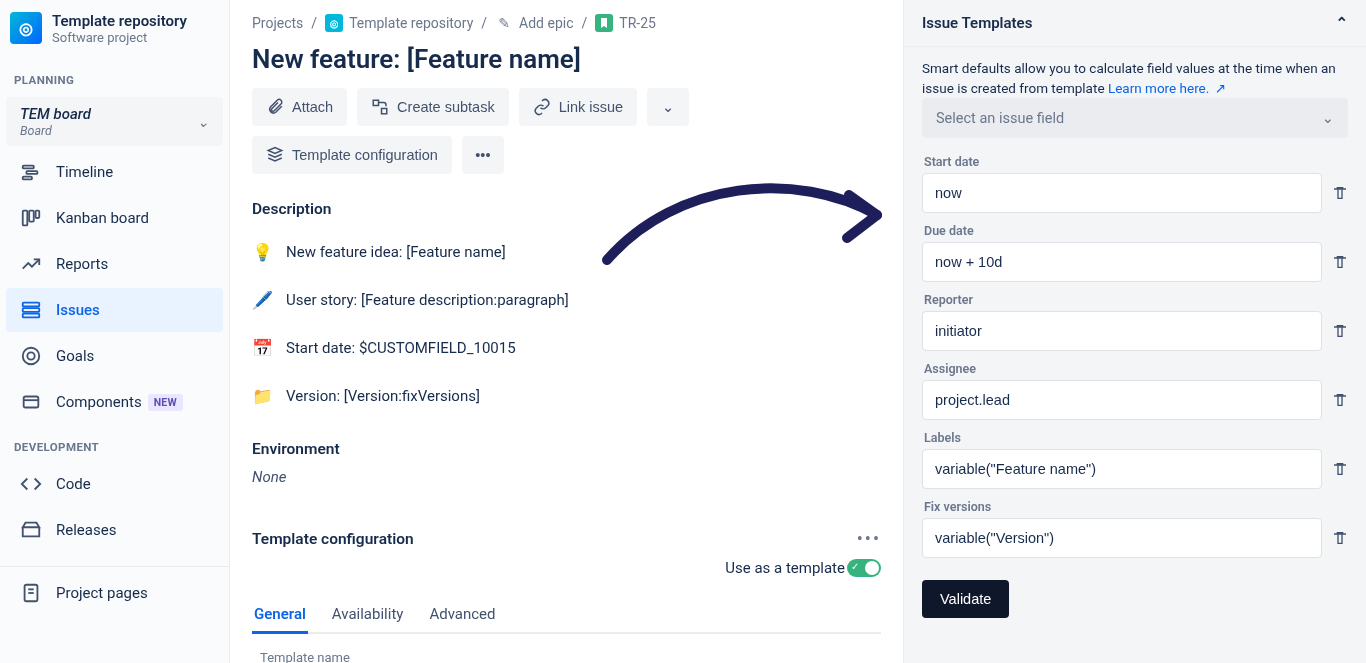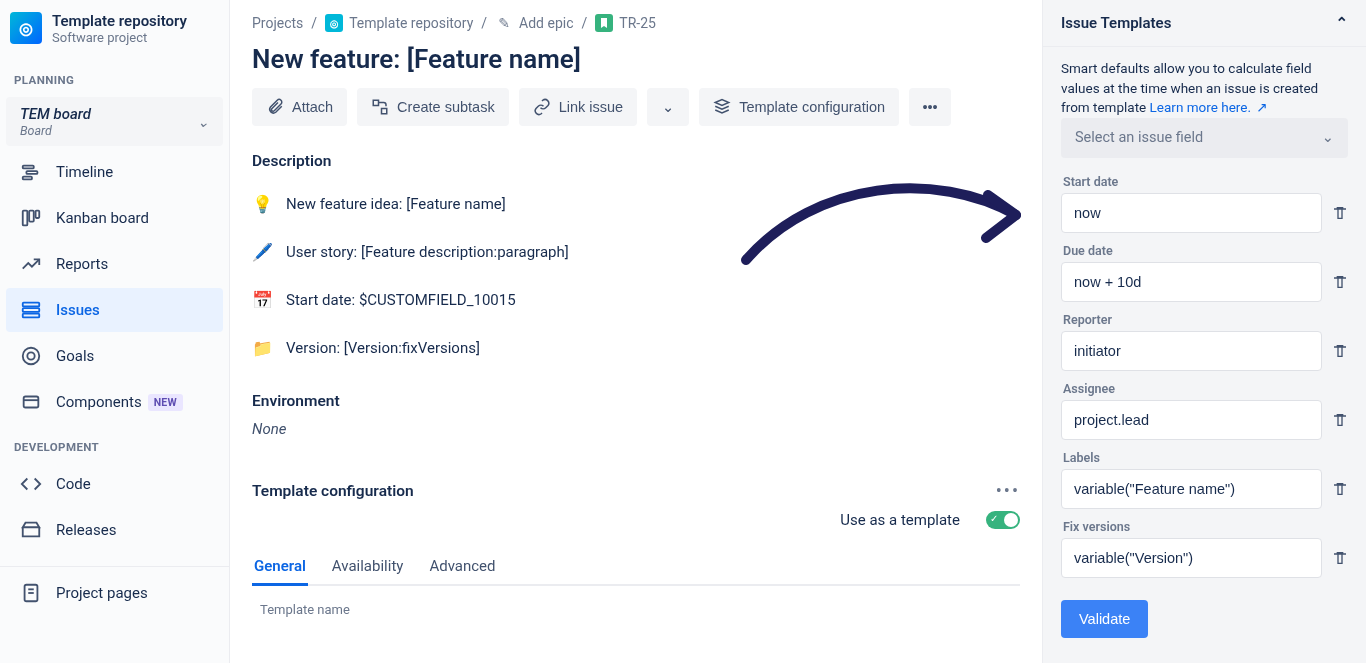--- a/index.html
+++ b/index.html
@@ -107,32 +107,32 @@
     cursor:pointer; border:none;
   }
   .btn svg{width:18px;height:18px;}
   .btn.icon-only{width:42px;justify-content:center;padding:0;}
   .section-h { font-weight:600; font-size:15.5px; margin:6px 0 10px 0;}
   .desc-row { display:flex; align-items:center; gap:12px; font-size:15px; margin:14px 0;}
   .desc-row .emoji{font-size:17px;width:22px;text-align:center;}
   .env-none{color:#42526E; font-size:15px; margin-bottom:20px;font-style:italic;}
   .tpl-head{display:flex;justify-content:space-between;align-items:center;margin-top:22px;}
   .tpl-head .dots{color:#6B778C;cursor:pointer;font-size:18px;letter-spacing:2px;}
-  .toggle-row{display:flex;justify-content:flex-end;align-items:center;gap:26px;margin:10px 0 18px 0;font-size:15px;}
+  .toggle-row{display:flex;justify-content:flex-end;align-items:center;gap:2px;margin:10px 0 18px 0;font-size:15px;}
   .switch{width:34px;height:18px;background:#36B37E;border-radius:10px;position:relative;cursor:pointer;}
   .switch::after{content:"";position:absolute;right:2px;top:2px;width:14px;height:14px;border-radius:50%;background:#fff;}
   .switch-check{position:absolute;left:4px;top:2px;color:#fff;font-size:10px;}
   .tabs{display:flex;gap:22px;border-bottom:2px solid #EBECF0;}
   .tab{padding:8px 2px;color:#42526E;font-size:15px;cursor:pointer;position:relative;top:2px;}
   .tab.active{color:#0C66E4;font-weight:600;border-bottom:3px solid #0C66E4;}
   .field-label{color:#6B778C;font-size:13px;margin:16px 0 4px 8px;}
   .arrow-svg{position:absolute;top:160px;right:6px;width:300px;height:120px;pointer-events:none;}
   
   .panel {
-    width:324px; flex-shrink:0;
+    width:463px; flex-shrink:0;
     background:#F4F5F7;
     border-left:1px solid #EBECF0;
     display:flex;flex-direction:column;
     padding:0;
   }
   .panel-header{
     display:flex;justify-content:space-between;align-items:center;
     padding:14px 18px; font-weight:600; font-size:15px;
     border-bottom:1px solid #EBECF0;
   }
@@ -148,21 +148,21 @@
     margin-bottom:16px;
   }
   .pf-label{font-size:12.5px;color:#6B778C;font-weight:600;margin:10px 0 4px 2px;}
   .pf-row{display:flex;align-items:center;gap:10px;margin-bottom:8px;}
   .pf-input{
     flex:1;height:40px;background:#fff;border:1px solid #DFE1E6;
     border-radius:4px;padding:0 12px;font-size:14.5px;color:#172B4D;
   }
   .trash{width:16px;height:16px;color:#42526E;cursor:pointer;flex-shrink:0;}
   .validate-btn{
-    margin-top:14px;height:38px;padding:0 18px;background:#3b82f6;color:#fff;
+    margin-top:14px;height:38px;padding:0 18px;background:#0f172a;color:#fff;
     border:none;border-radius:4px;font-size:14.5px;font-weight:500;cursor:pointer;
   }
 </style>
 </head>
 <body>
 
 <aside class="sidebar">
   <div class="project-header">
     <div class="project-logo">◎</div>
     <div>

